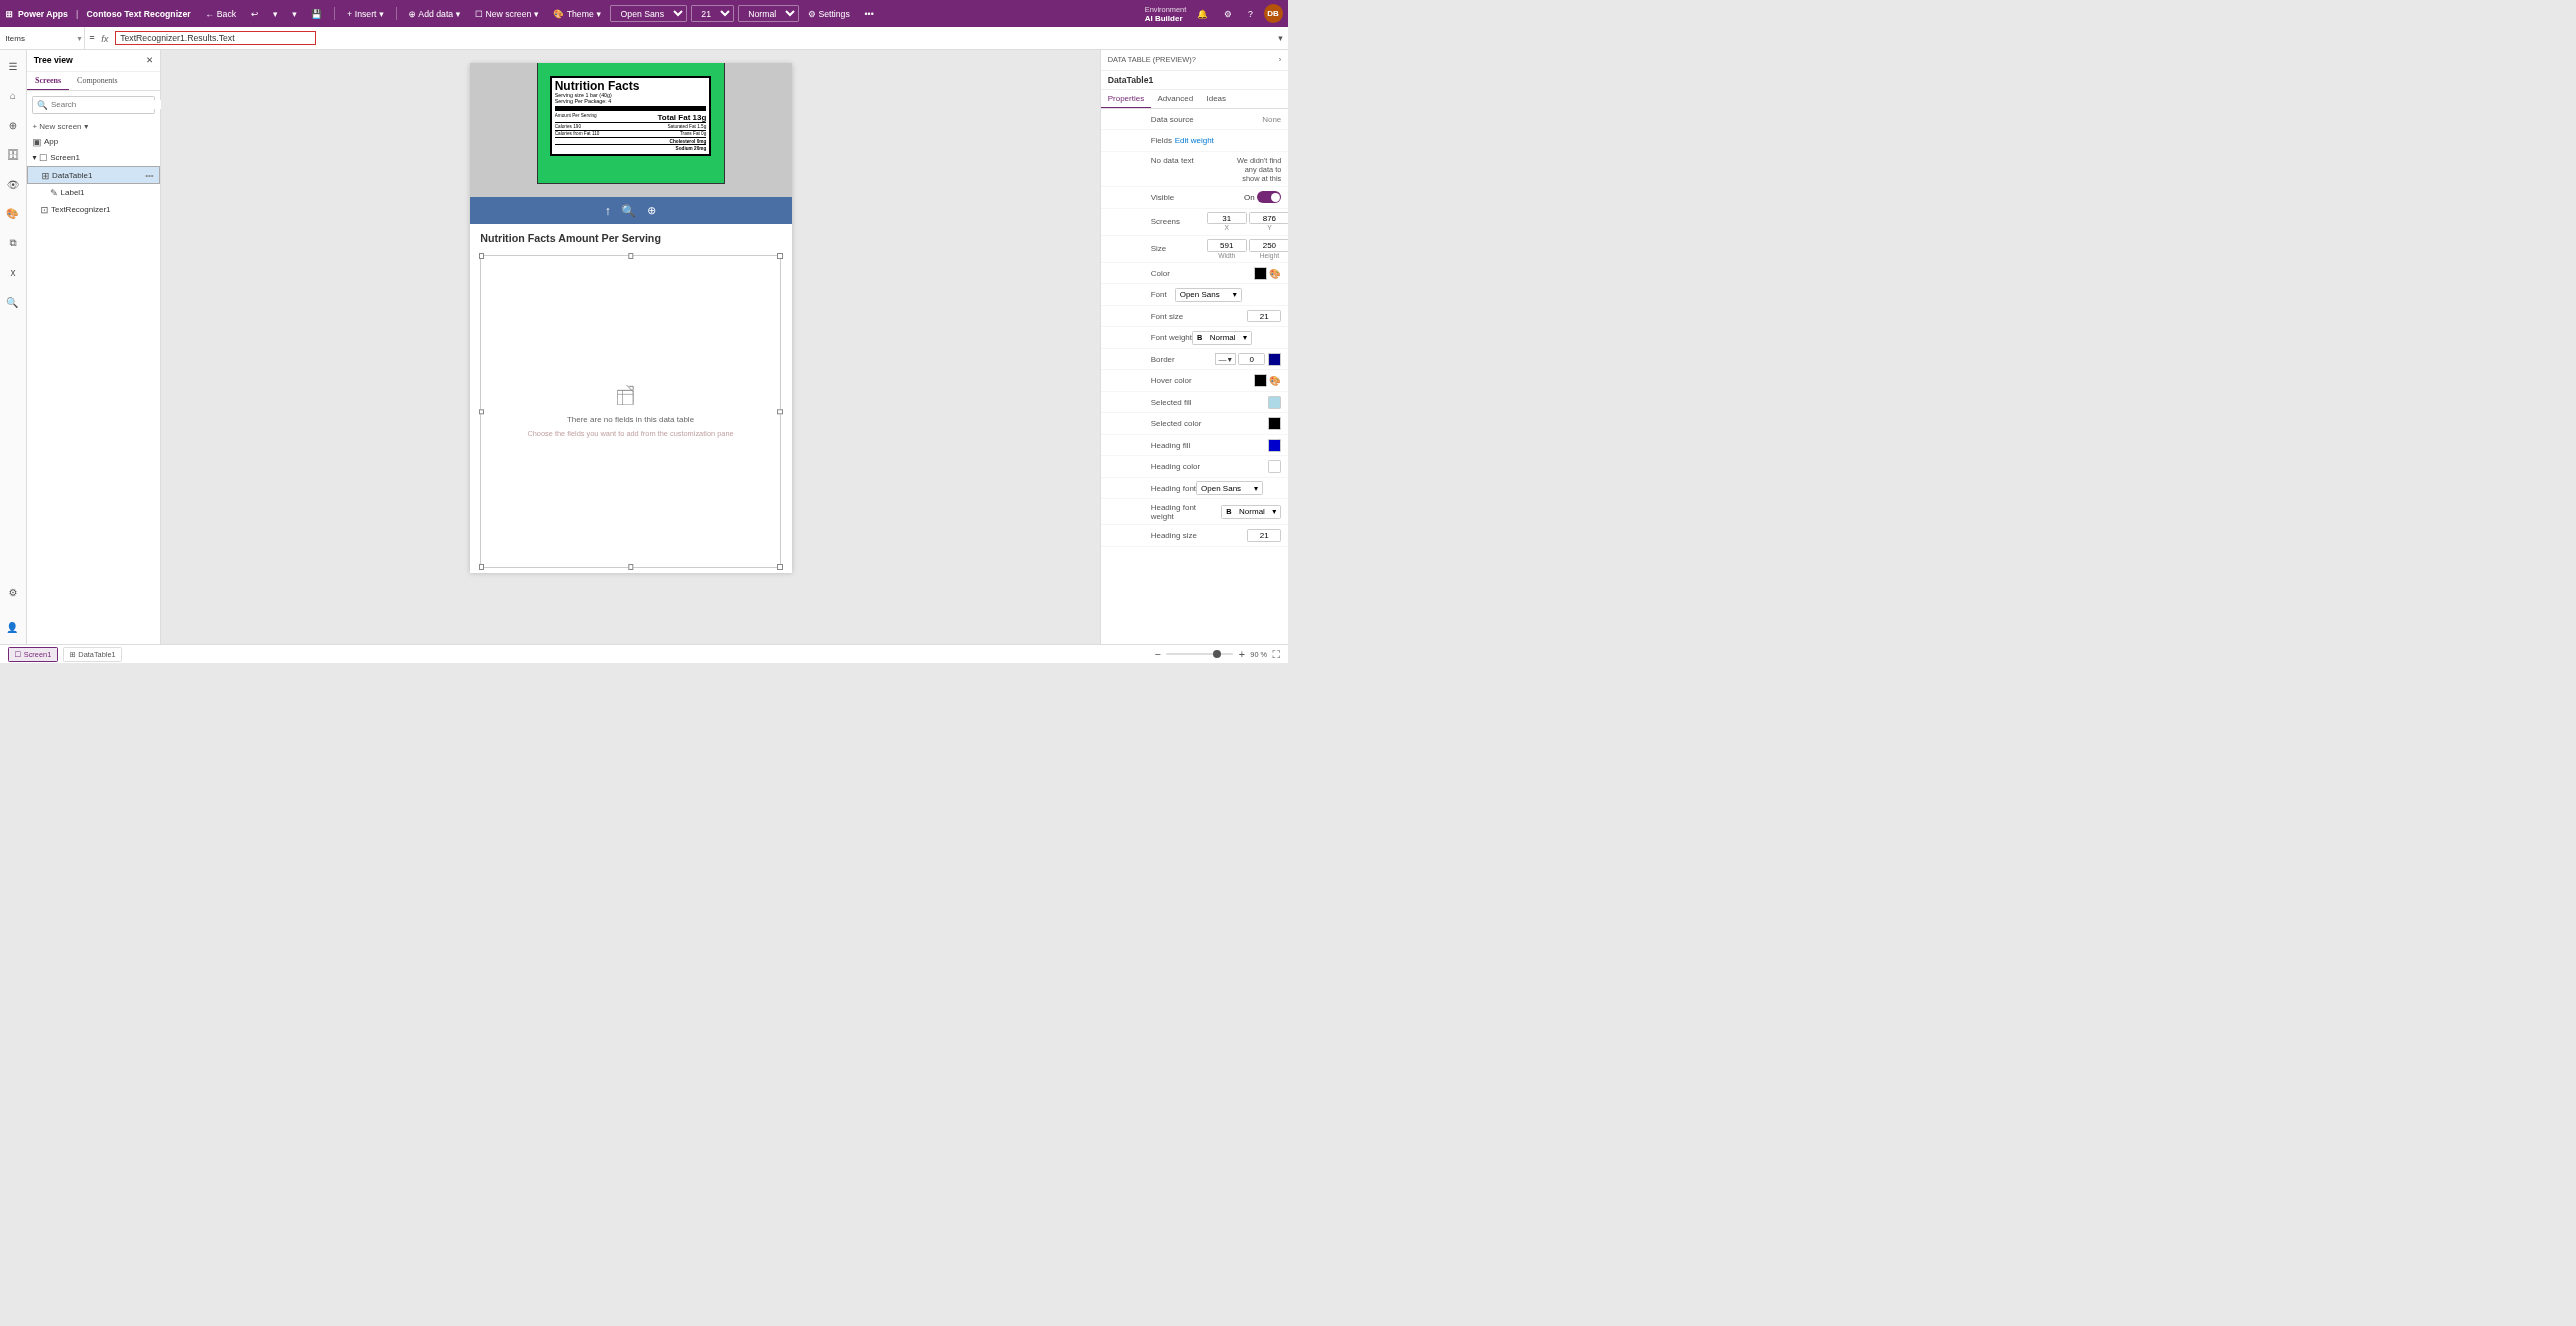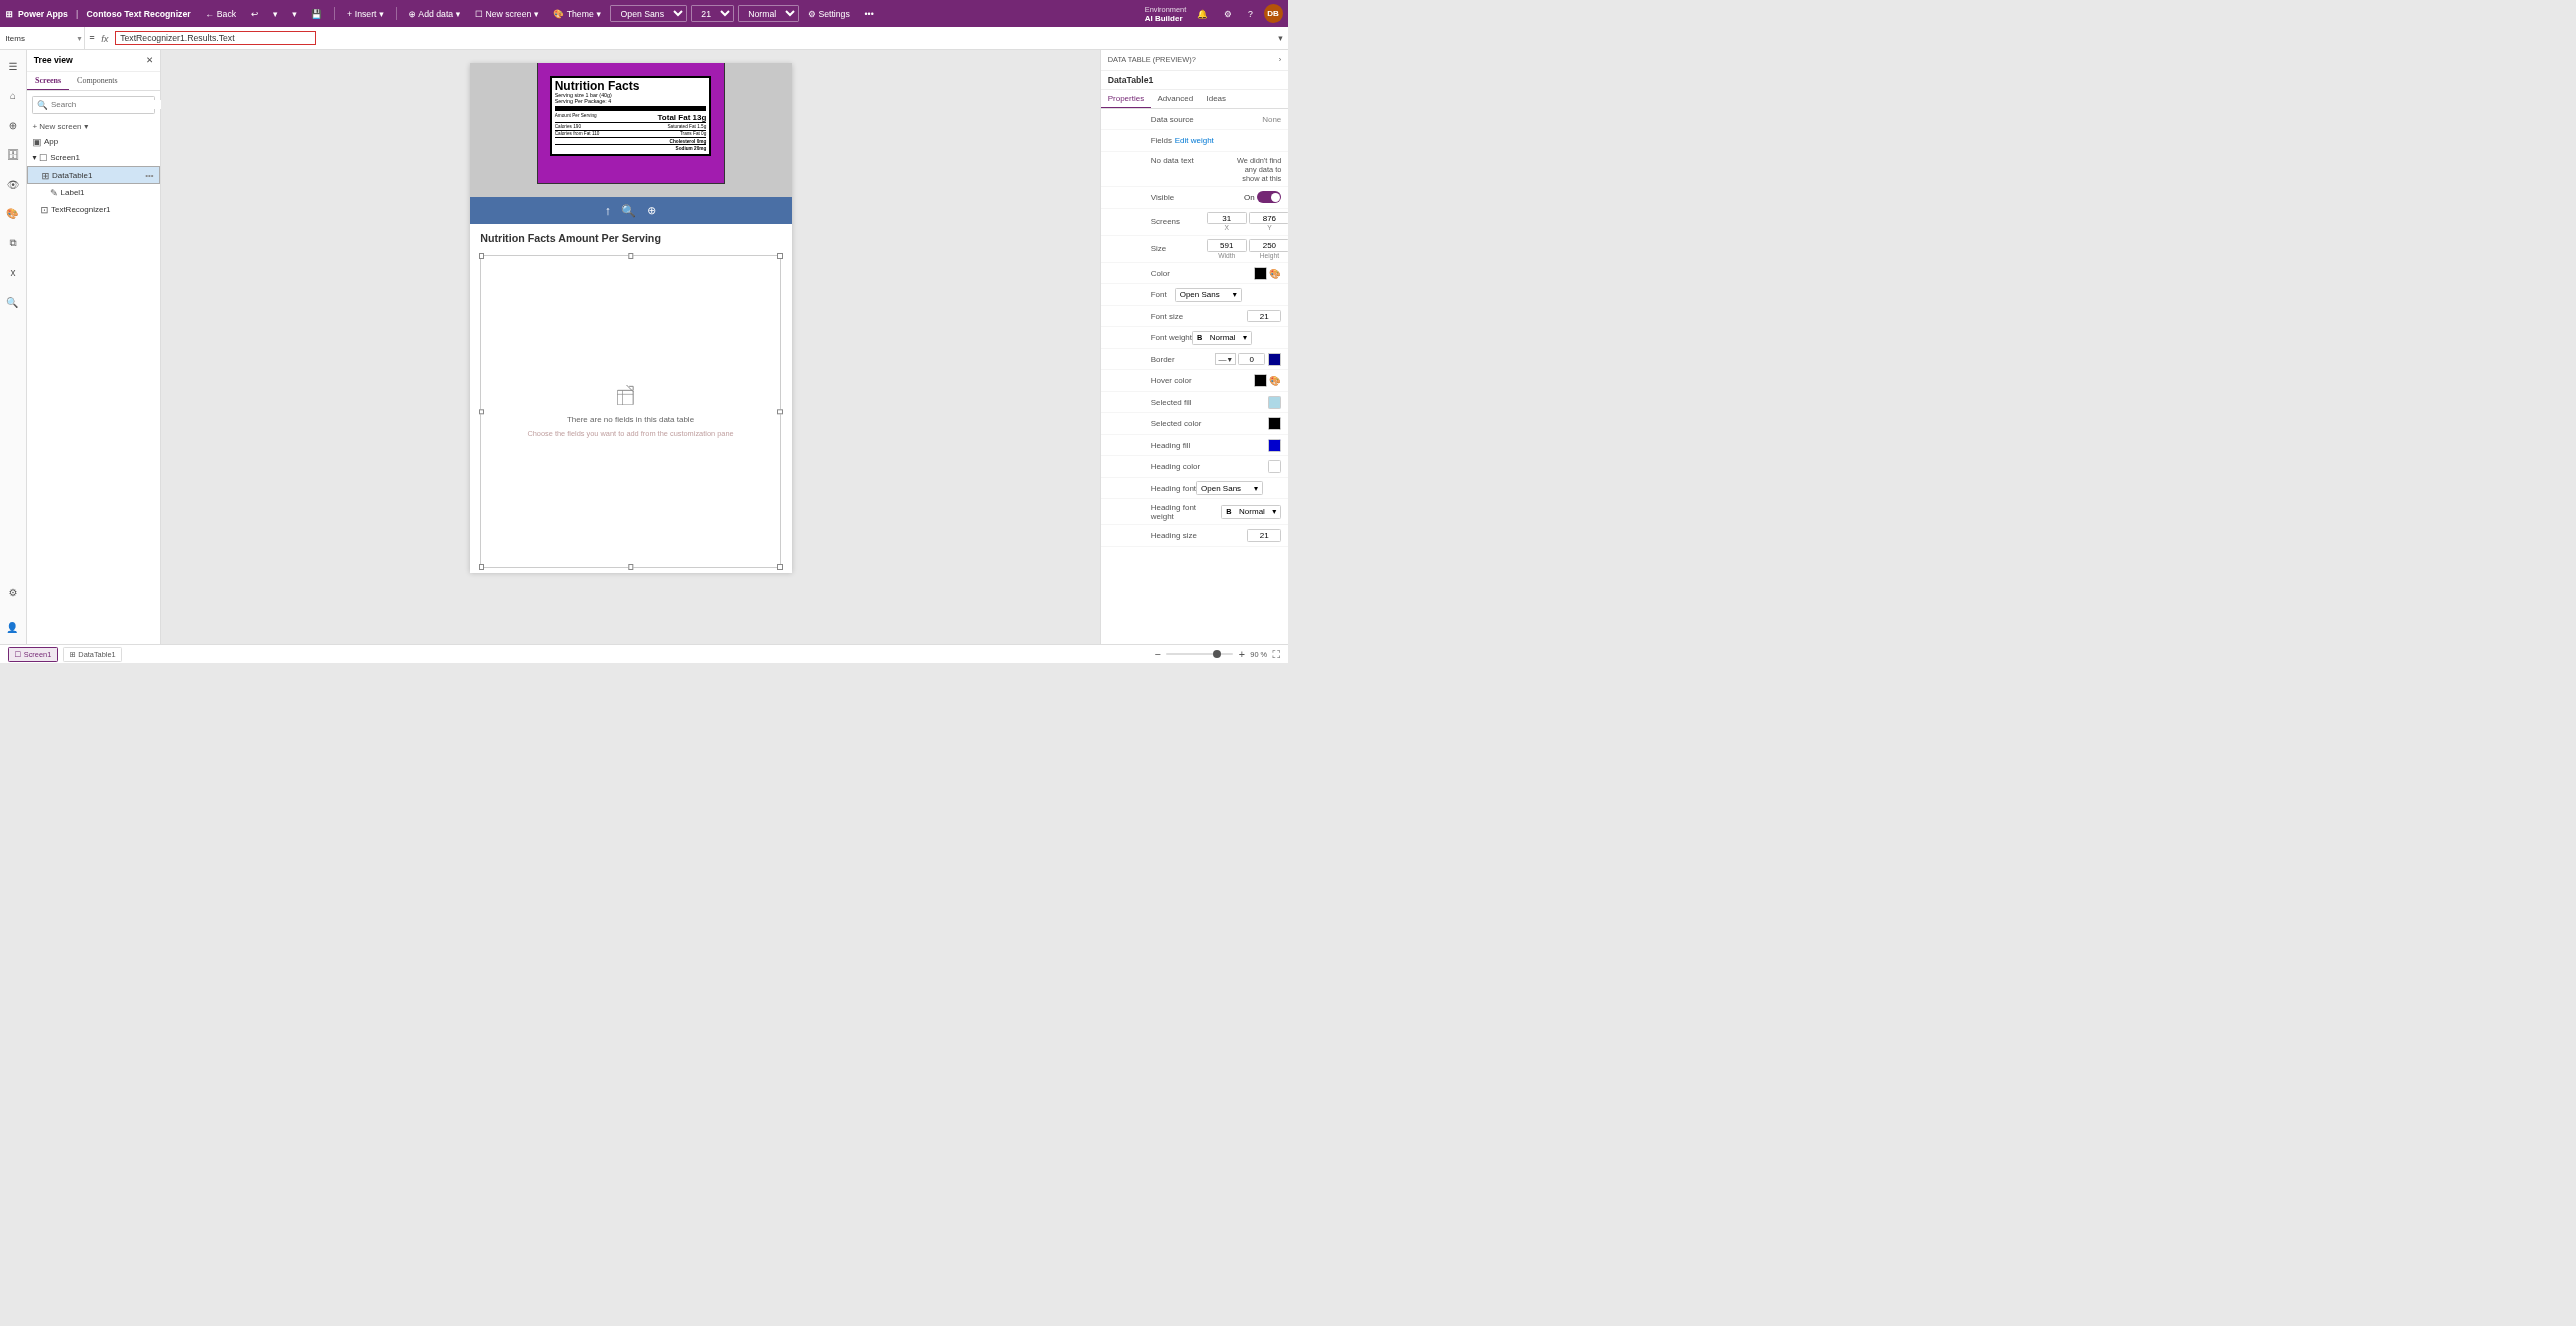--- a/index.html
+++ b/index.html
@@ -611,21 +611,21 @@
         <span>TextRecognizer1</span>
       </div>
     </div>
   </div>
 
   <div class="canvas-area">
     <div class="app-canvas">
 
       <div class="canvas-image-area">
         <div style="position:absolute;top:0;left:0;right:0;bottom:0;background:#c8c8c8;"></div>
-        <div style="position:absolute;bottom:13.4px;left:50%;transform:translateX(-50%);width:188px;height:136px;background:#a21caf;border:1.3px solid #333;display:flex;align-items:center;justify-content:center;">
+        <div style="position:absolute;bottom:13.4px;left:50%;transform:translateX(-50%);width:188px;height:136px;background:#22c55e;border:1.3px solid #333;display:flex;align-items:center;justify-content:center;">
           <div style="background:white;width:161px;padding:2.7px;font-size:4.7px;border:2px solid #000;font-family:Arial,sans-serif;">
             <div style="font-size:12px;font-weight:900;line-height:1;">Nutrition Facts</div>
             <div style="font-size:5.4px;">Serving size 1 bar (40g)</div>
             <div style="font-size:5.4px;border-bottom:5.4px solid #000;padding-bottom:1.3px;margin-bottom:1.3px;">Serving Per Package: 4</div>
             <div style="display:flex;justify-content:space-between;border-bottom:0.7px solid #000;padding:0.7px 0;">
                 <span>Amount Per Serving</span>
                 <span style="font-size:8px;font-weight:900;">Total Fat 13g</span>
               </div>
             <div style="display:flex;justify-content:space-between;padding:0.7px 0;border-bottom:0.7px solid #000;">
                 <span>Calories 190</span>

